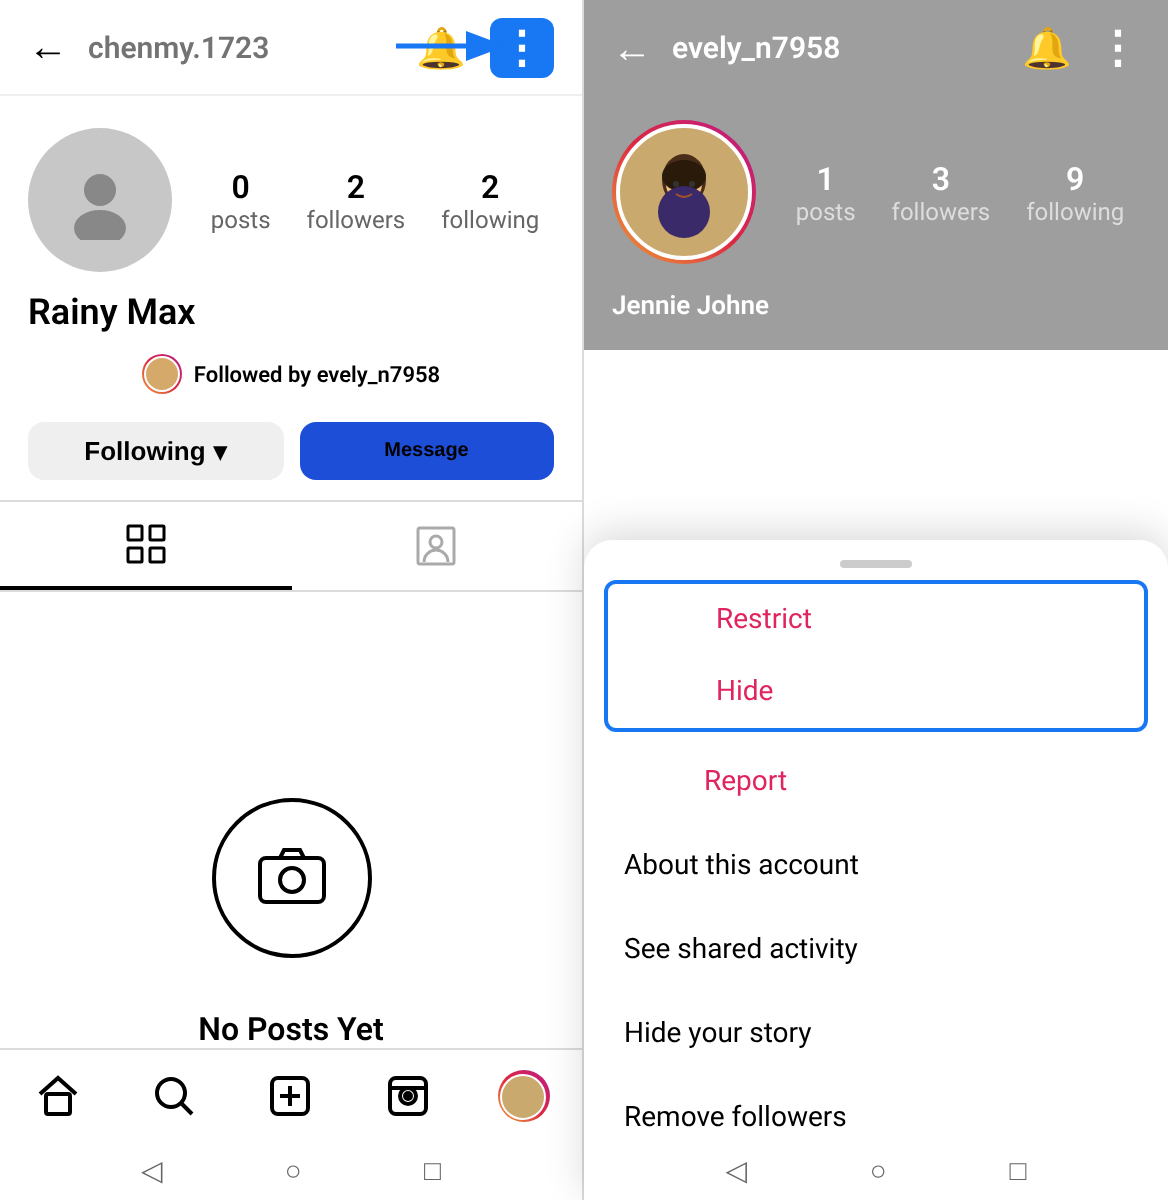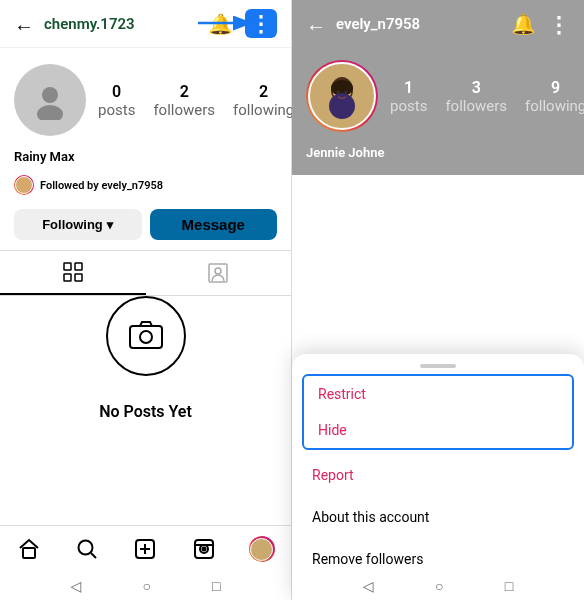--- a/index.html
+++ b/index.html
@@ -35,21 +35,21 @@
       font-size: 20px;
       color: #000;
       margin-right: 10px;
       cursor: pointer;
     }
 
     .left-header .username {
       font-size: 15px;
       font-weight: 600;
       flex: 1;
-      color: #14532d;
+      color: #737373;
     }
 
     .left-header .bell-icon {
       font-size: 20px;
       color: #000;
       margin-right: 12px;
     }
 
     .left-header .more-icon {
       font-size: 22px;
@@ -108,39 +108,40 @@
       align-items: center;
     }
 
     .stat-number {
       font-size: 16px;
       font-weight: 600;
       color: #000;
     }
 
     .stat-label {
-      font-size: 15px;
+      font-size: 12px;
       color: #666;
     }
 
     .name-section {
       padding: 0 14px 6px;
     }
 
     .display-name {
-      font-size: 13px;
+      font-size: 18px;
       font-weight: 600;
       color: #000;
     }
 
     .followed-by-row {
       display: flex;
       align-items: center;
       gap: 6px;
       padding: 4px 14px 8px;
+      justify-content: center;
     }
 
     .small-avatar {
       width: 20px;
       height: 20px;
       border-radius: 50%;
       background: linear-gradient(45deg, #f09433, #e6683c, #dc2743, #cc2366, #bc1888);
       display: flex;
       align-items: center;
       justify-content: center;
@@ -182,25 +183,25 @@
       color: #000;
       cursor: pointer;
       display: flex;
       align-items: center;
       justify-content: center;
       gap: 4px;
     }
 
     .btn-message {
       flex: 1;
-      background: #0369a1;
+      background: #1d4ed8;
       border: none;
       border-radius: 8px;
       padding: 7px 10px;
-      font-size: 15px;
+      font-size: 10px;
       font-weight: 600;
       color: #000;
       cursor: pointer;
     }
 
     .tabs-row {
       display: flex;
       border-top: 1px solid #dbdbdb;
       border-bottom: 1px solid #dbdbdb;
     }
@@ -221,21 +222,21 @@
     .tab svg {
       width: 22px;
       height: 22px;
     }
 
     .empty-posts {
       flex: 1;
       display: flex;
       flex-direction: column;
       align-items: center;
-      justify-content: flex-start;
+      justify-content: flex-end;
       gap: 26px;
     }
 
     .camera-circle {
       width: 80px;
       height: 80px;
       border-radius: 50%;
       border: 2px solid #000;
       display: flex;
       align-items: center;
@@ -370,20 +371,21 @@
       padding: 13px 20px;
       font-size: 14px;
       color: #000000;
       cursor: pointer;
       display: flex;
       align-items: center;
     }
 
     .sheet-item.red {
       color: #e0245e;
+      margin-left: 40px;
     }
 
     .restrict-block-box {
       border: 2px solid #1877f2;
       border-radius: 6px;
       margin: 2px 10px 4px;
     }
 
     .restrict-block-box .sheet-item {
       padding: 10px 14px;
@@ -601,20 +603,26 @@
       </div>
     </div>
 
     <div class="sheet-item red">
       <span>Report</span>
     </div>
     <div class="sheet-item">
       <span>About this account</span>
     </div>
     <div class="sheet-item">
+      <span>See shared activity</span>
+    </div>
+    <div class="sheet-item">
+      <span>Hide your story</span>
+    </div>
+    <div class="sheet-item">
       <span>Remove followers</span>
     </div>
   </div>
 
   <div style="display:flex;justify-content:space-around;padding:4px 40px 6px;background:#fff;position:absolute;bottom:0;left:0;right:0;z-index:20;">
     <span style="font-size:14px;color:#666;">◁</span>
     <span style="font-size:14px;color:#666;">○</span>
     <span style="font-size:14px;color:#666;">□</span>
   </div>
 </div>

